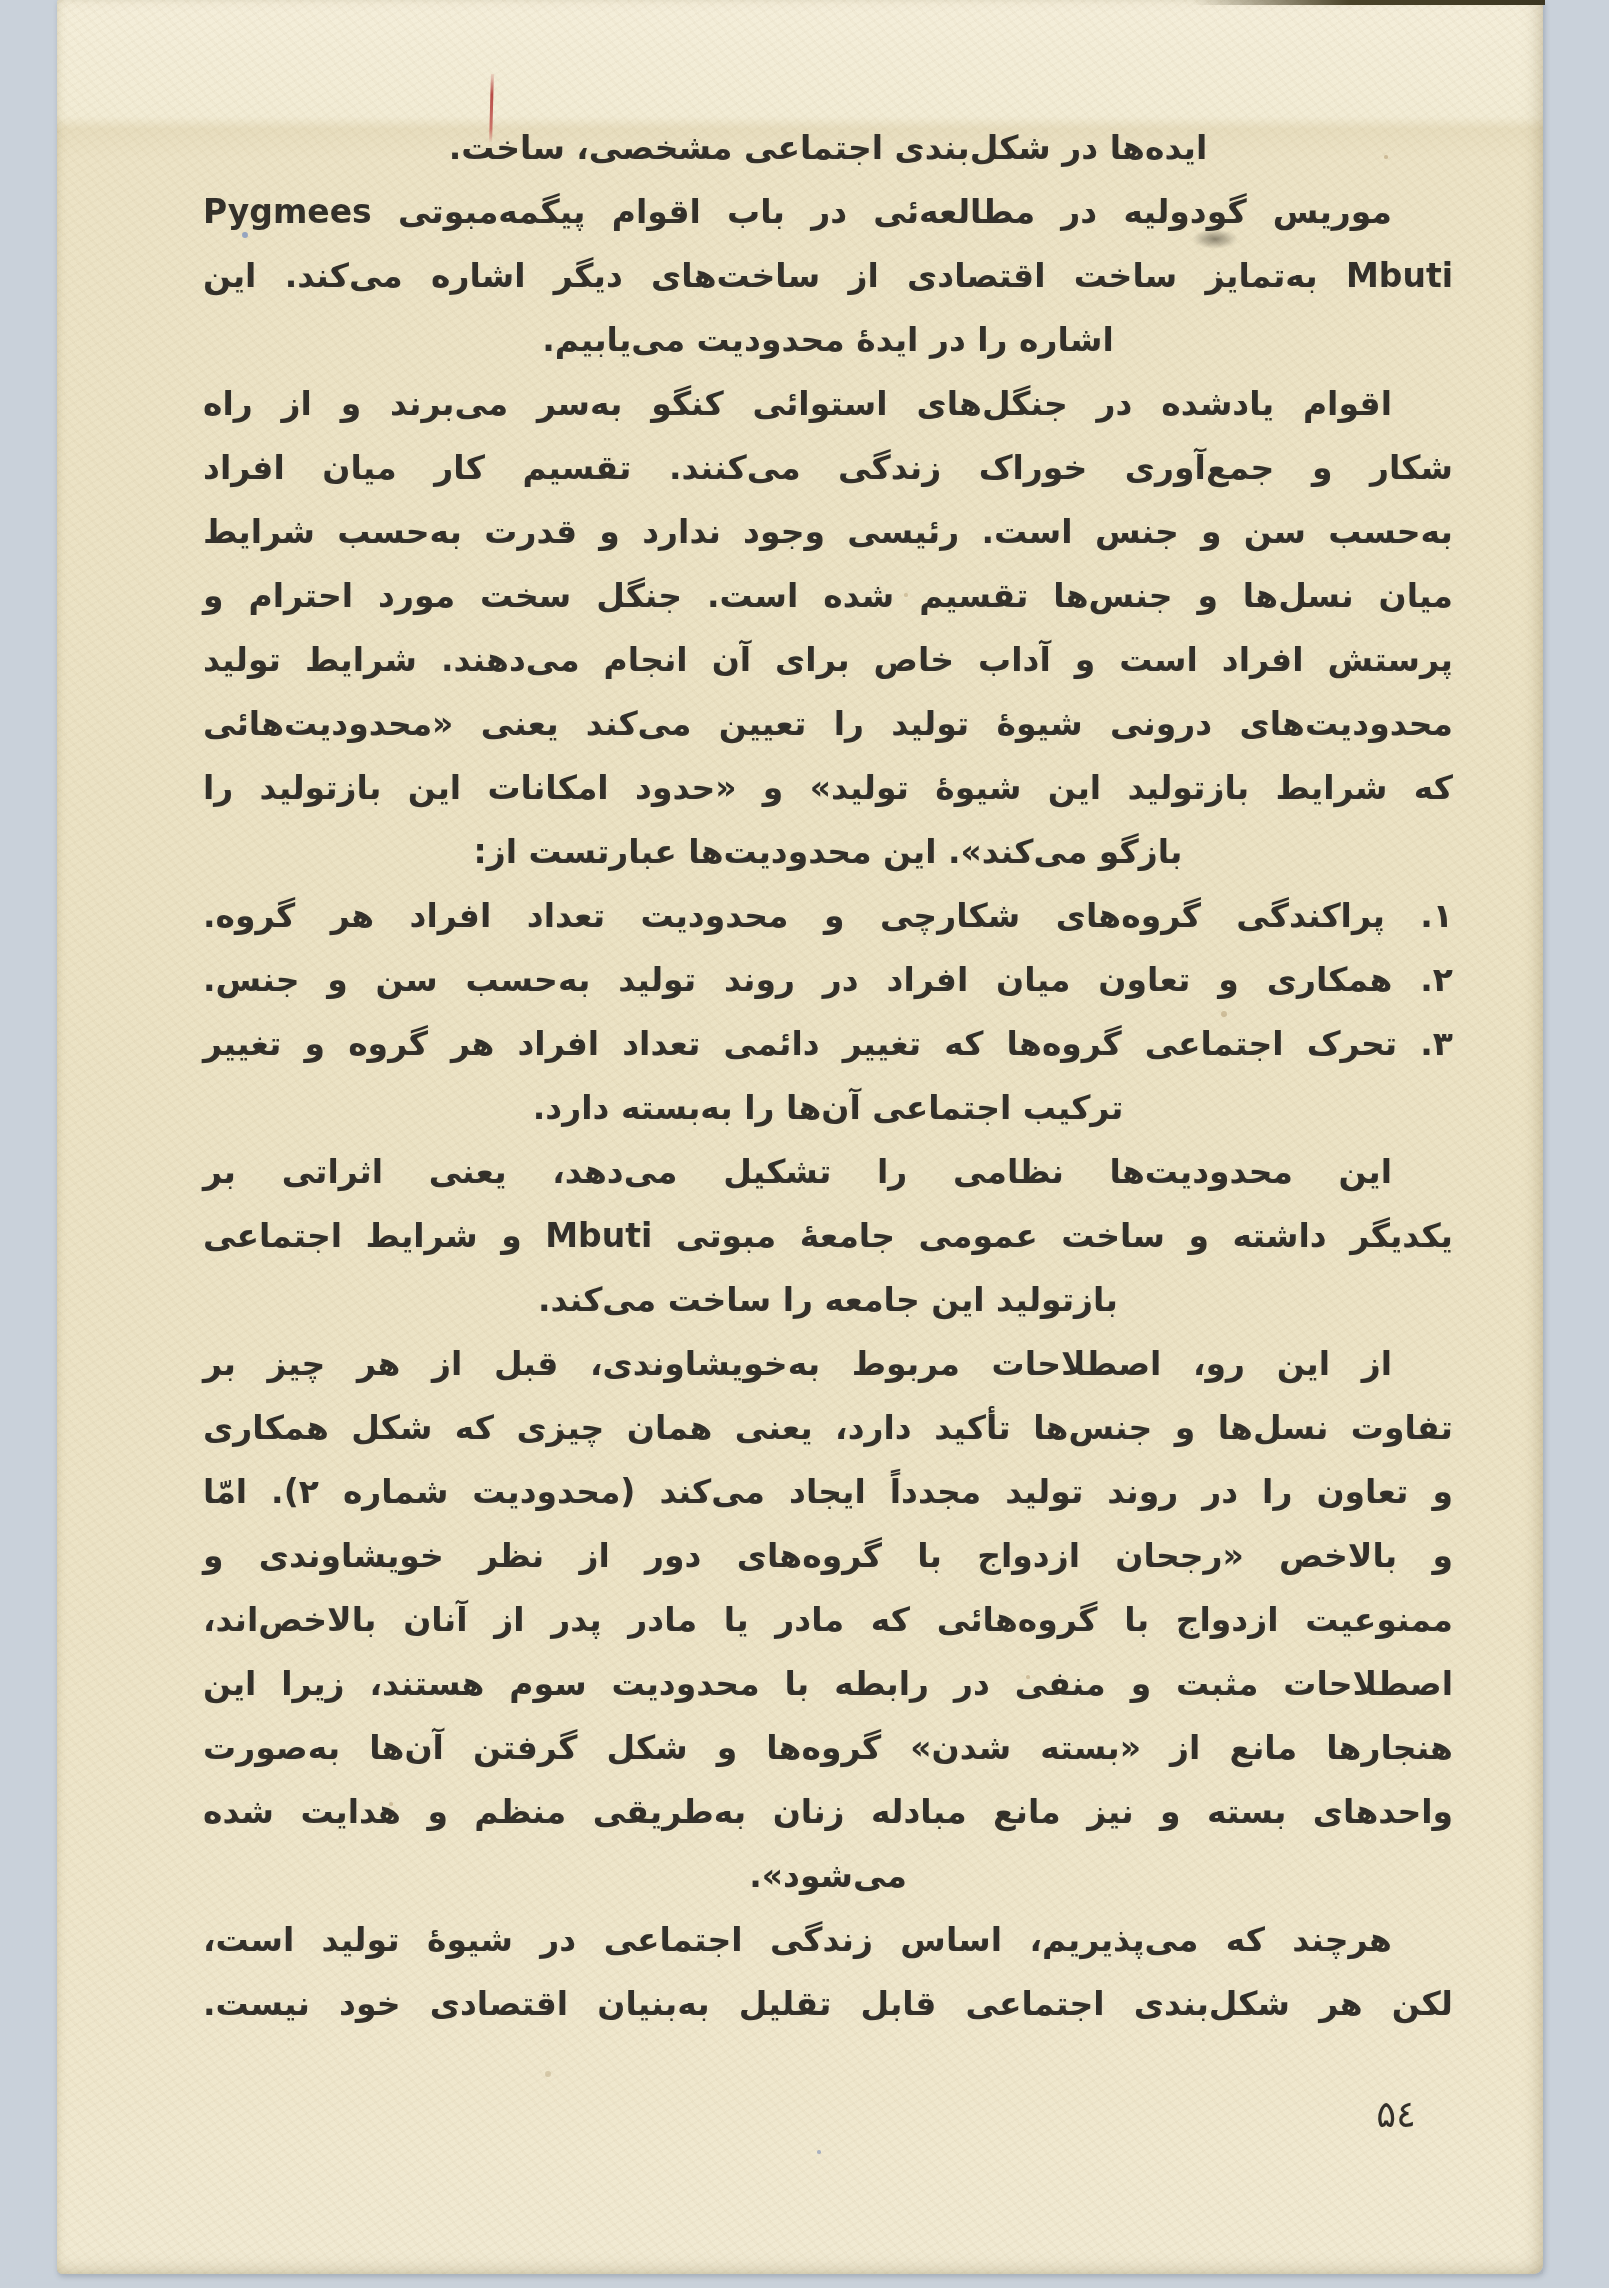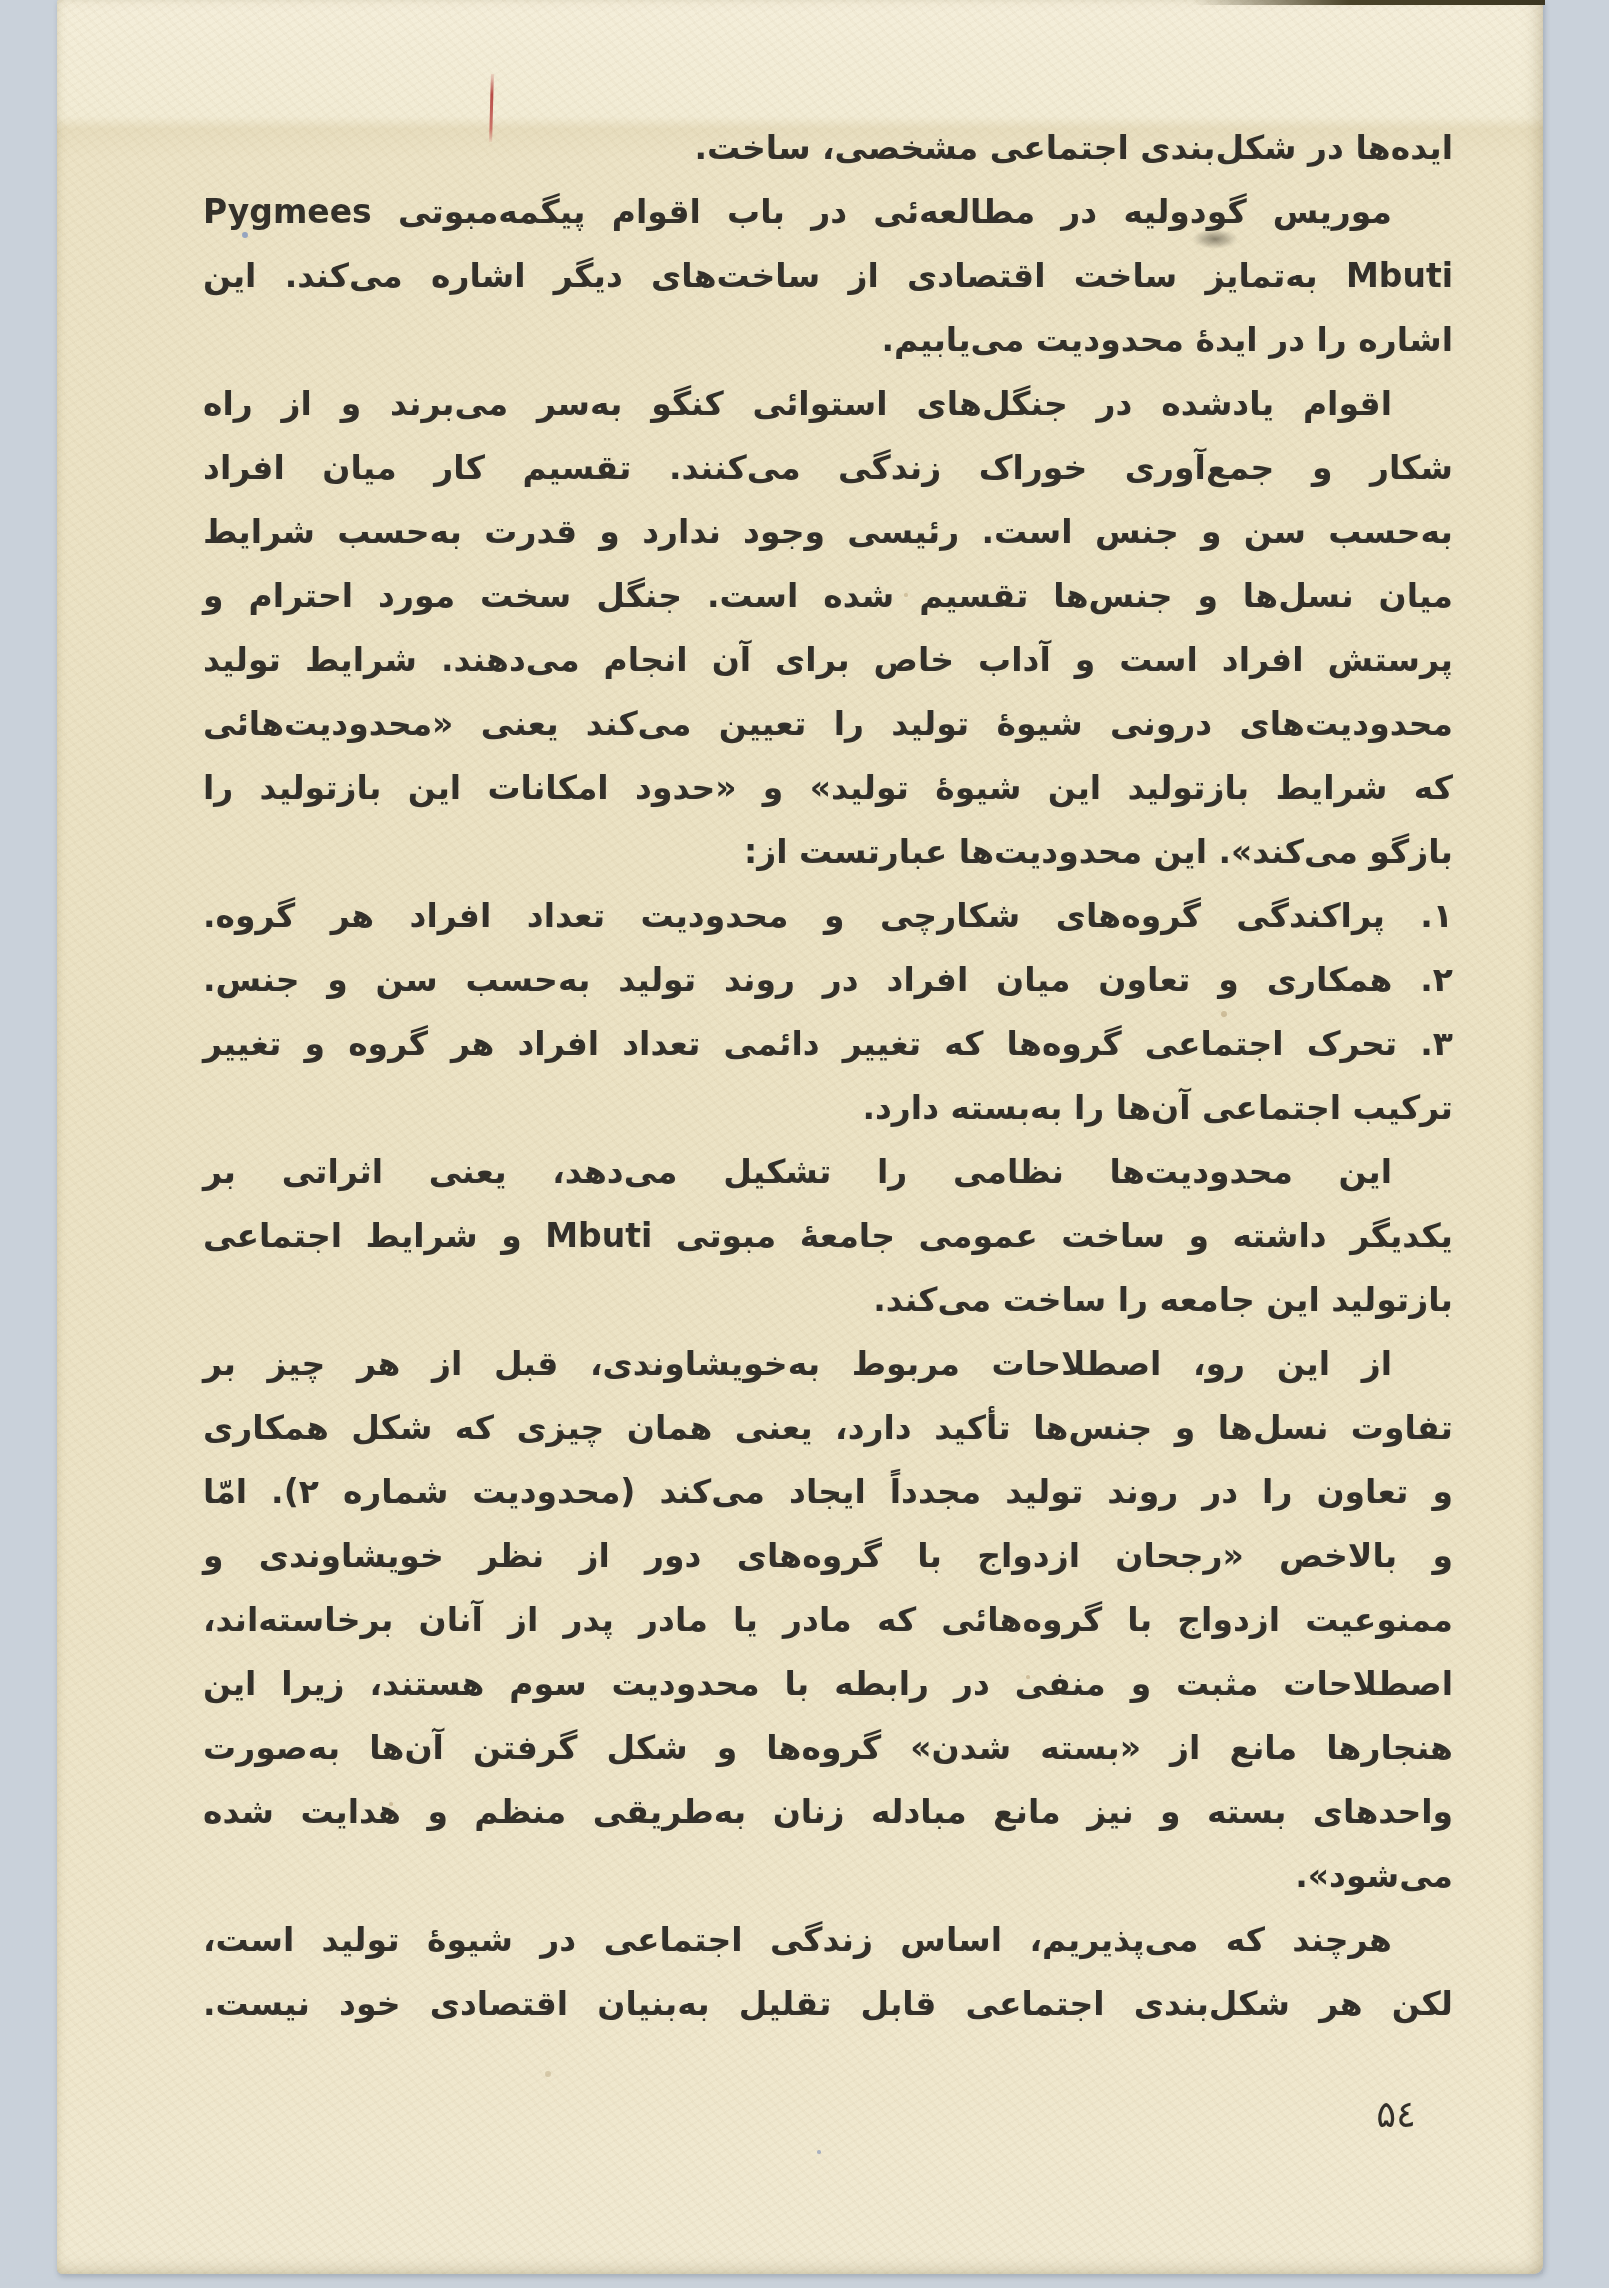--- a/index.html
+++ b/index.html
@@ -52,21 +52,21 @@
       489px 2072px 0 0.9px rgba(140,110,60,.25),
       969px 1675px 0 0 rgba(135,100,50,.3);
   }
   .text{
     position:absolute;top:116px;right:90px;left:146px;
     direction:rtl;
     font-weight:700;font-size:33px;color:var(--ink,#33302a);
   }
   .line{line-height:64px;height:64px;white-space:normal;}
   .j{text-align:justify;text-align-last:justify;}
-  .r{text-align:right;}
+  .r{text-align:center;}
   .ind{padding-right:61px;}
   .pagenum{
     position:absolute;top:2093px;right:127px;
     font-weight:400;font-size:37px;color:var(--ink,#33302a);
   }
 </style>
 </head>
 <body>
 
 <div class="scan">
@@ -93,21 +93,21 @@
         <div class="line j">۲. همکاری و تعاون میان افراد در روند تولید به‌حسب سن و جنس.</div>
         <div class="line j">۳. تحرک اجتماعی گروه‌ها که تغییر دائمی تعداد افراد هر گروه و تغییر</div>
         <div class="line r">ترکیب اجتماعی آن‌ها را به‌بسته دارد.</div>
         <div class="line j ind">این محدودیت‌ها نظامی را تشکیل می‌دهد، یعنی اثراتی بر</div>
         <div class="line j">یکدیگر داشته و ساخت عمومی جامعهٔ مبوتی Mbuti و شرایط اجتماعی</div>
         <div class="line r">بازتولید این جامعه را ساخت می‌کند.</div>
         <div class="line j ind">از این رو، اصطلاحات مربوط به‌خویشاوندی، قبل از هر چیز بر</div>
         <div class="line j">تفاوت نسل‌ها و جنس‌ها تأکید دارد، یعنی همان چیزی که شکل همکاری</div>
         <div class="line j">و تعاون را در روند تولید مجدداً ایجاد می‌کند (محدودیت شماره ۲). امّا</div>
         <div class="line j">و بالاخص «رجحان ازدواج با گروه‌های دور از نظر خویشاوندی و</div>
-        <div class="line j">ممنوعیت ازدواج با گروه‌هائی که مادر یا مادر پدر از آنان برخاسته‌اند،</div>
+        <div class="line j">ممنوعیت ازدواج با گروه‌هائی که مادر یا مادر پدر از آنان بالاخص‌اند،</div>
         <div class="line j">اصطلاحات مثبت و منفی در رابطه با محدودیت سوم هستند، زیرا این</div>
         <div class="line j">هنجارها مانع از «بسته شدن» گروه‌ها و شکل گرفتن آن‌ها به‌صورت</div>
         <div class="line j">واحدهای بسته و نیز مانع مبادله زنان به‌طریقی منظم و هدایت شده</div>
         <div class="line r">می‌شود».</div>
         <div class="line j ind">هرچند که می‌پذیریم، اساس زندگی اجتماعی در شیوهٔ تولید است،</div>
         <div class="line j">لکن هر شکل‌بندی اجتماعی قابل تقلیل به‌بنیان اقتصادی خود نیست.</div>
       </div>
     <div class="pagenum">۵٤</div>
   </div>
 </div>

